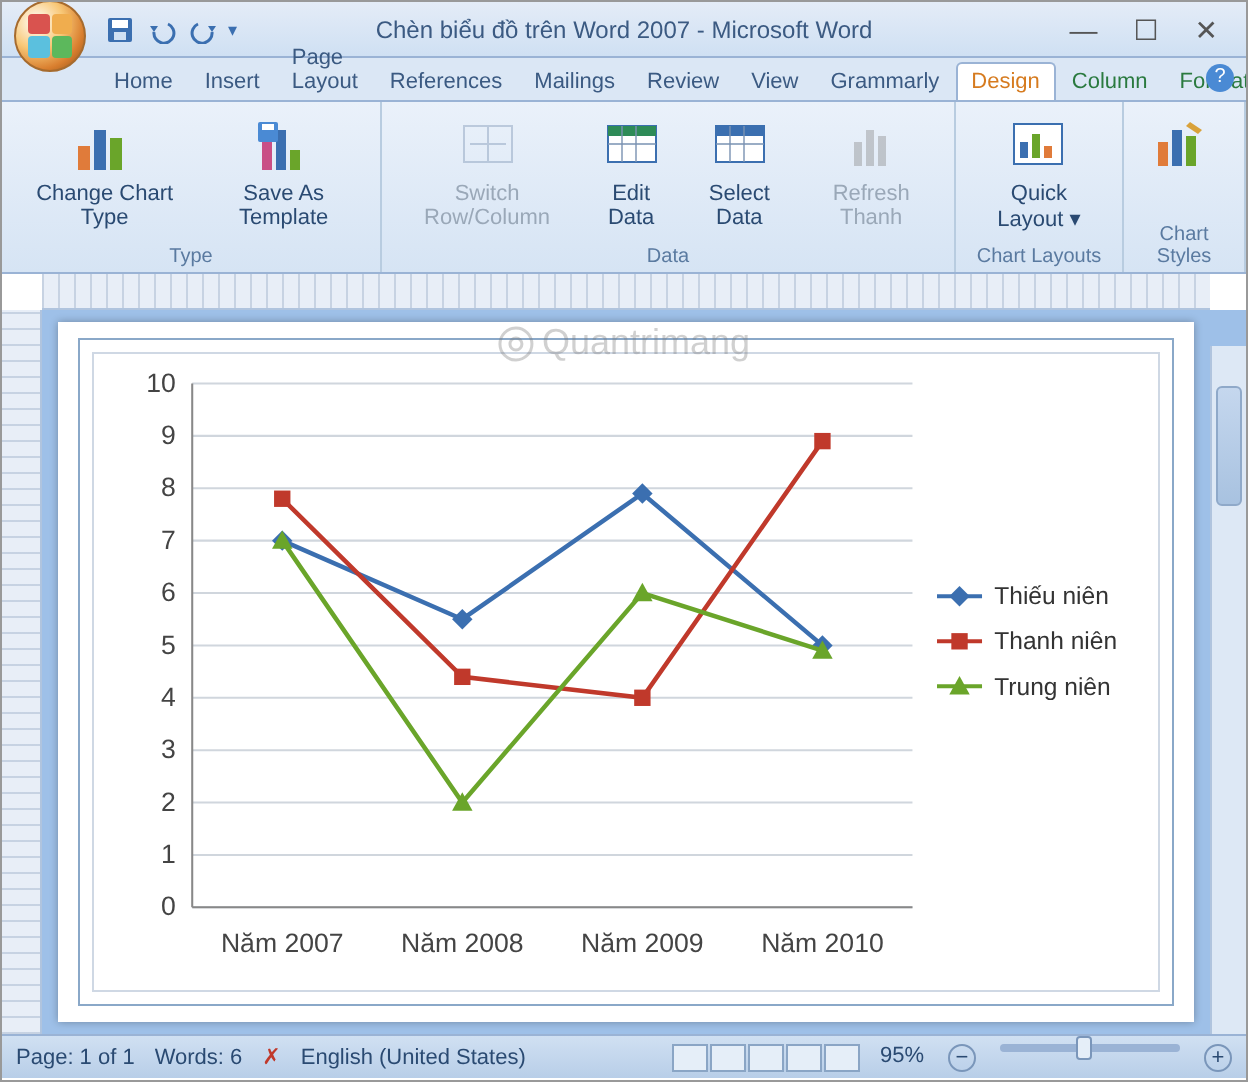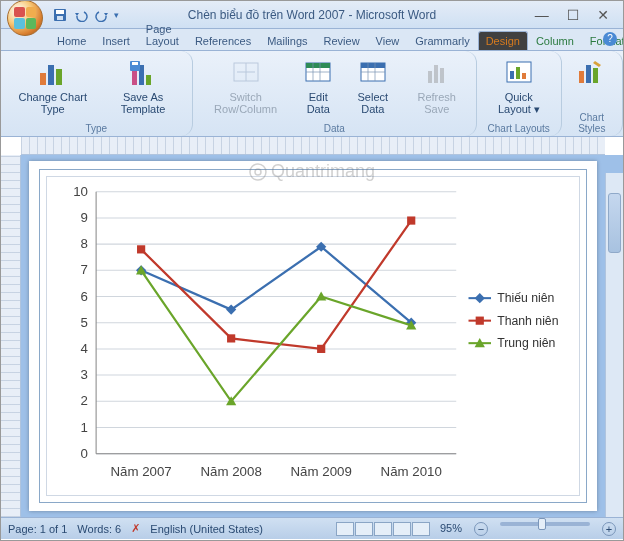--- a/index.html
+++ b/index.html
@@ -11,25 +11,25 @@
 .office-inner span{border-radius:2px;}
 .qat { display:flex; gap:3px; margin-left:8px; align-items:center;}
 .qat-btn { width:18px; height:18px; display:flex; align-items:center; justify-content:center; border-radius:2px;}
 .title-text { position:absolute; left:50%; transform:translateX(-50%); color:#3b5a82; font-size:12px;}
 .win-controls { margin-left:auto; display:flex; gap:18px; padding-right:10px; color:#555;}
 .win-controls span{font-size:14px; cursor:default;}
 
 .tabs { height:22px; background:#dbe7f5; display:flex; align-items:flex-end; padding-left:48px; border-bottom:1px solid #9ab3d5; font-size:11px; position:relative;}
 .tab { padding:3px 7px; color:#3b5a82; border:1px solid transparent; border-bottom:none; cursor:default;}
 .tab.context { color:#2a7a3f; }
-.tab.active { background:#404040; border-color:#9ab3d5; border-top-left-radius:3px; border-top-right-radius:3px; color:#d67b1f;}
+.tab.active { background:#ffffff; border-color:#9ab3d5; border-top-left-radius:3px; border-top-right-radius:3px; color:#d67b1f;}
 .help-icon { position:absolute; right:6px; top:3px; width:14px; height:14px; border-radius:50%; background:#4a8ad4; color:#fff; font-size:10px; text-align:center; line-height:14px;}
 
 .ribbon { height:86px; background:linear-gradient(#eaf1fa,#d6e4f4); border-bottom:1px solid #9ab3d5; display:flex;}
-.group { border-right:1px solid #b8cce0; padding:4px 6px 2px; display:flex; flex-direction:column; justify-content:space-between;border-radius:12px;}
+.group { border-right:1px solid #b8cce0; padding:4px 6px 2px; display:flex; flex-direction:column; justify-content:space-between;}
 .group-items { display:flex; gap:2px;}
 .ritem { display:flex; flex-direction:column; align-items:center; justify-content:flex-start; padding:2px 4px; min-width:44px; text-align:center; color:#2a4a72;}
 .ritem.disabled { color:#9aa8b8;}
 .ritem .ricon { width:32px; height:32px; margin-bottom:2px; display:flex; align-items:center; justify-content:center;}
 .group-label { text-align:center; color:#5a7aa0; font-size:10px; padding-top:2px;}
 
 .ruler-h { height:18px; background:#e8eef7; border-bottom:1px solid #b0c4de; position:relative; margin-left:20px; margin-right:18px;}
 .ruler-h::before{content:"";position:absolute;inset:0;background:repeating-linear-gradient(90deg,#7a92b2 0 1px,transparent 1px 8px);opacity:.3;}
 .ruler-v { width:20px; background:#e8eef7; border-right:1px solid #b0c4de; position:absolute; left:0; top:0; bottom:0;}
 .ruler-v::before{content:"";position:absolute;inset:0;background:repeating-linear-gradient(0deg,#7a92b2 0 1px,transparent 1px 8px);opacity:.3;}
@@ -171,21 +171,21 @@
         <span>Select Data</span>
       </div>
       <div class="ritem disabled">
         <div class="ricon">
             <svg width="30" height="28" opacity=".4">
               <rect x="6" y="12" width="4" height="12" fill="#888"></rect>
               <rect x="12" y="6" width="4" height="18" fill="#888"></rect>
               <rect x="18" y="9" width="4" height="15" fill="#888"></rect>
             </svg>
           </div>
-        <span>Refresh Save</span>
+        <span>Refresh Thanh</span>
       </div>
     </div>
     <div class="group-label">Data</div>
   </div>
 
   <div class="group">
     <div class="group-items">
       <div class="ritem">
         <div class="ricon">
             <svg width="30" height="28">

